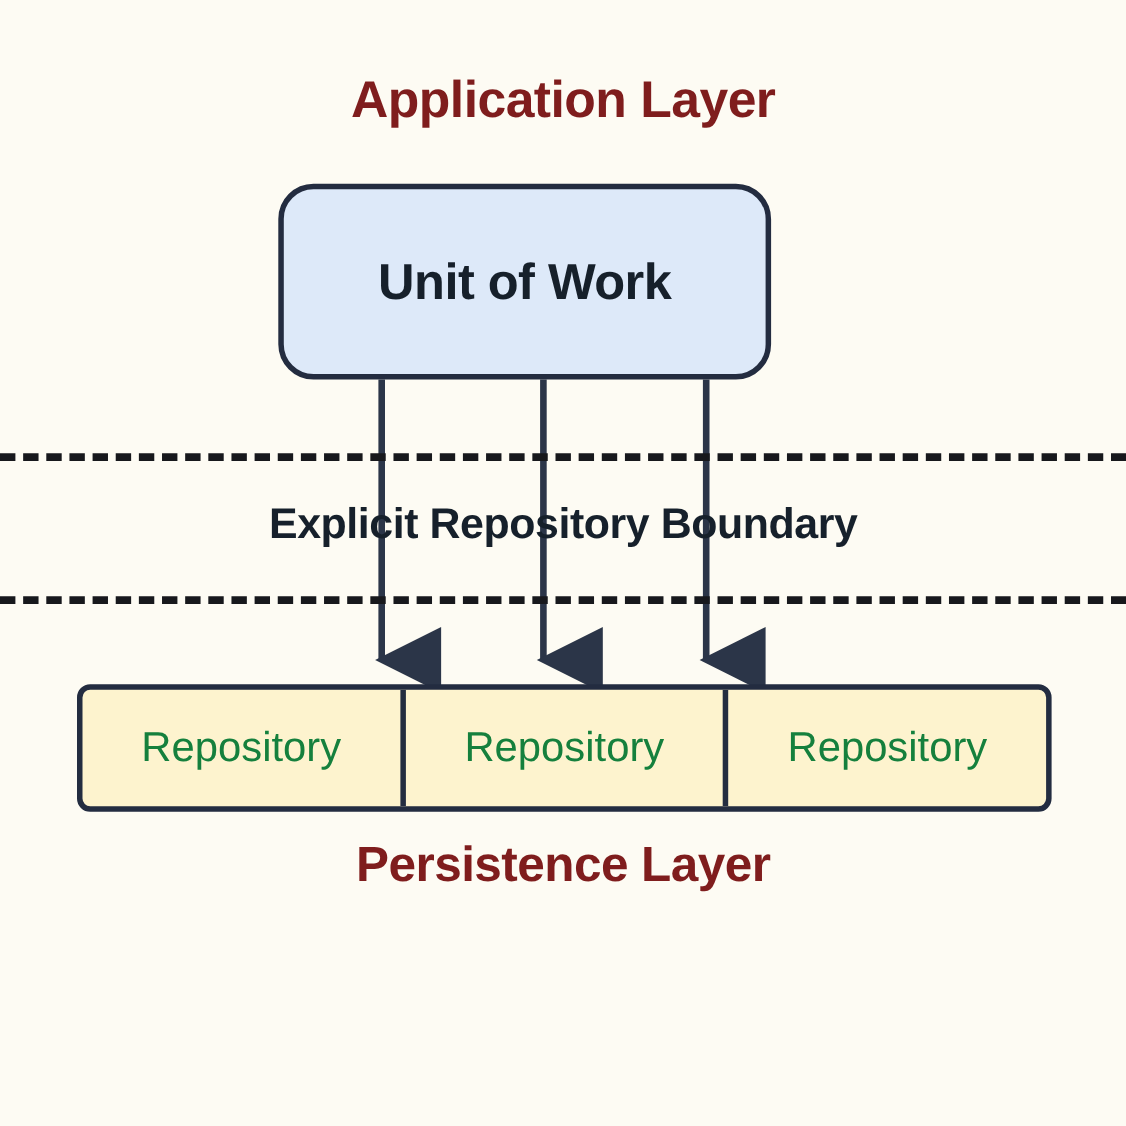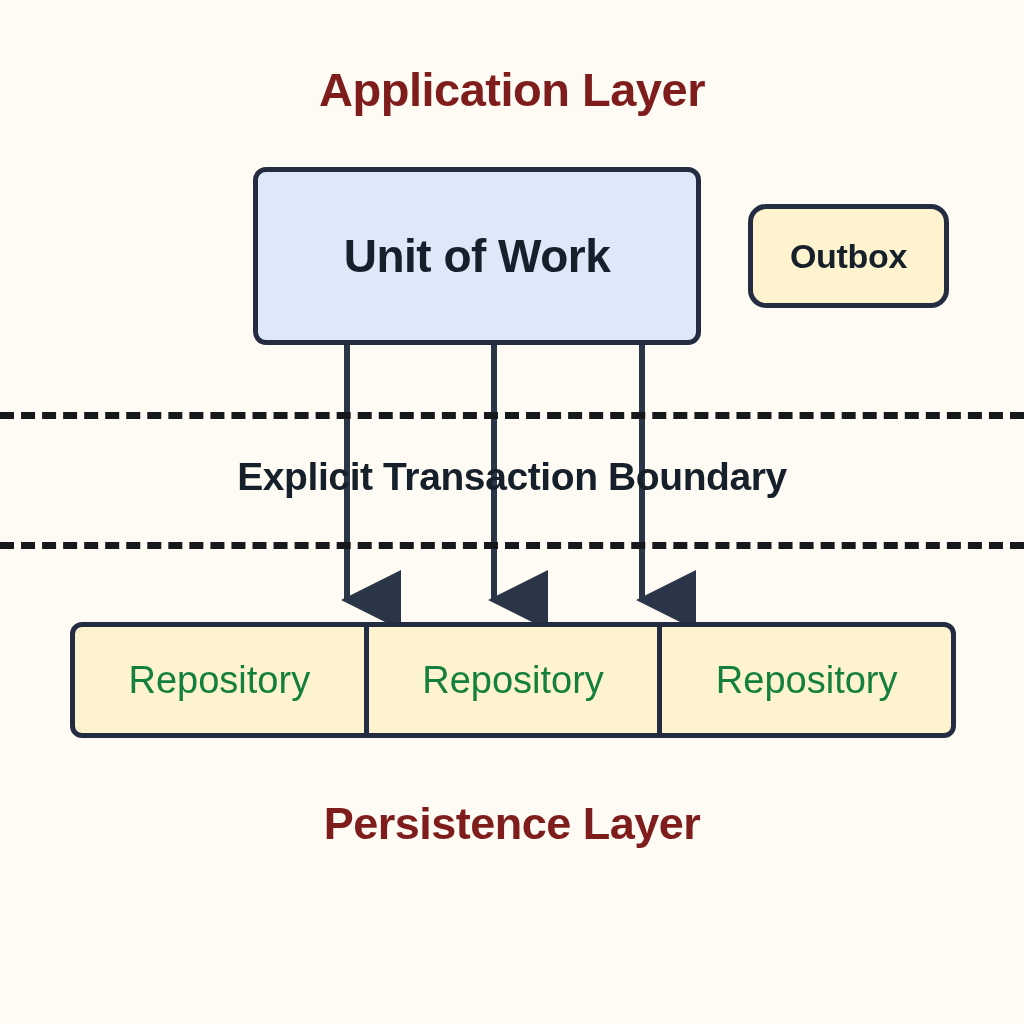--- a/index.html
+++ b/index.html
@@ -24,41 +24,41 @@
     text-align: center;
     font-weight: bold;
     color: #7f1d1d;
     letter-spacing: -0.5px;
   }
   #app-layer-title {
     top: 62px;
     font-size: 47px;
   }
   #persistence-layer-title {
-    top: 798px;
+    top: 760px;
     font-size: 45px;
   }
 
   
   .node {
     position: absolute;
     box-sizing: border-box;
     border: 5px solid #232c40;
     display: flex;
     align-items: center;
     justify-content: center;
     color: #16202b;
   }
 
   #unit-of-work {
     left: 253px;
     top: 167px;
     width: 448px;
     height: 178px;
-    border-radius: 13px;
+    border-radius: 32px;
     background: #dde9f9;
     font-size: 46px;
     font-weight: bold;
     letter-spacing: -0.5px;
   }
 
   #outbox {
     left: 748px;
     top: 204px;
     width: 201px;
@@ -134,38 +134,35 @@
 <body>
 
 <div id="canvas">
 
   <div id="app-layer-title" class="layer-title">Application Layer</div>
 
   <div id="unit-of-work" class="node">
     <span>Unit of Work</span>
   </div>
 
-  <div id="outbox" class="node">
-    <span>Outbox</span>
-  </div>
 
   <svg id="connectors" viewBox="0 0 1024 1024" xmlns="http://www.w3.org/2000/svg">
     <defs>
       <marker id="arrowhead" viewBox="0 0 12 12" refX="6" refY="10" markerWidth="12" markerHeight="12" orient="auto-start-reverse">
         <path d="M 1 1 L 11 1 L 6 11 z" fill="#2b3548"></path>
       </marker>
     </defs>
     <line x1="347" y1="345" x2="347" y2="600" stroke="#2b3548" stroke-width="6" marker-end="url(#arrowhead)"></line>
     <line x1="494" y1="345" x2="494" y2="600" stroke="#2b3548" stroke-width="6" marker-end="url(#arrowhead)"></line>
     <line x1="642" y1="345" x2="642" y2="600" stroke="#2b3548" stroke-width="6" marker-end="url(#arrowhead)"></line>
   </svg>
 
   <div id="boundary-line-top" class="boundary-line"></div>
 
-  <div id="boundary-label">Explicit Transaction Boundary</div>
+  <div id="boundary-label">Explicit Repository Boundary</div>
 
   <div id="boundary-line-bottom" class="boundary-line"></div>
 
   <div id="repository-bar">
     <div class="repo-cell">
       <span>Repository</span>
     </div>
     <div class="repo-cell">
       <span>Repository</span>
     </div>

